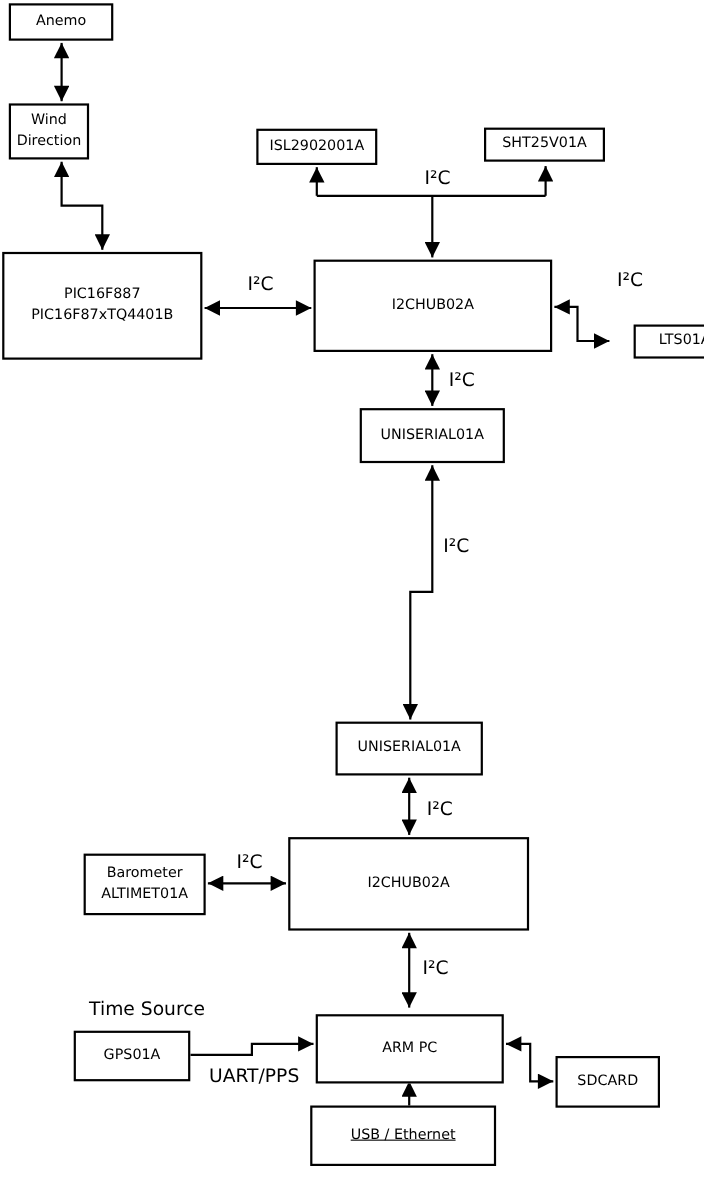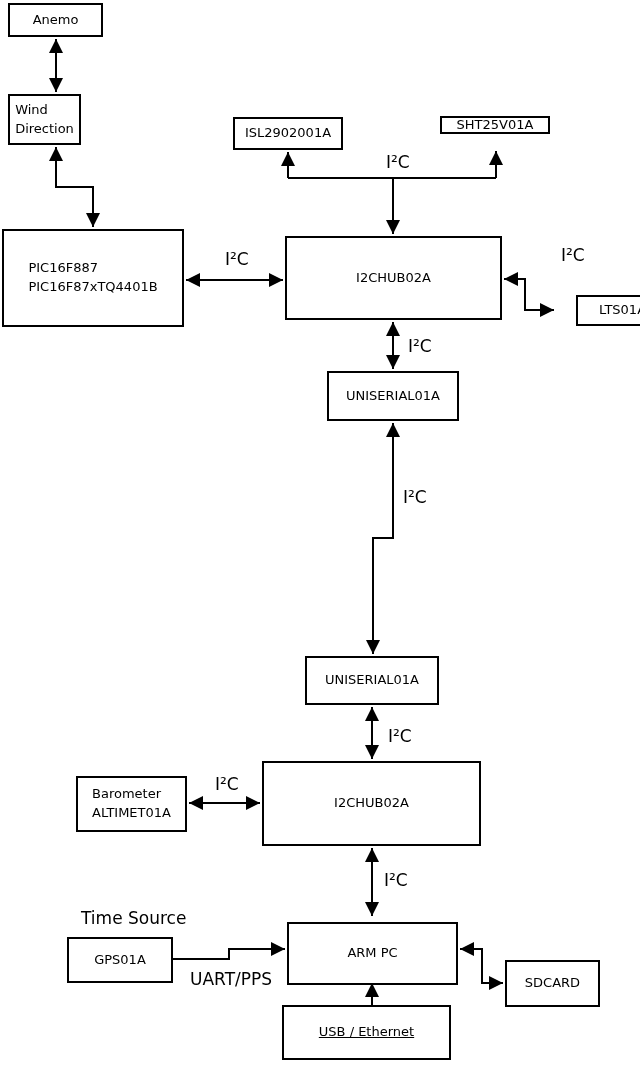--- a/index.html
+++ b/index.html
@@ -25,36 +25,37 @@
     pointer-events: none;
   }
   .node {
     position: absolute;
     box-sizing: border-box;
     border: 2px solid #000000;
     background: #ffffff;
     display: flex;
     align-items: center;
     justify-content: center;
+    text-align: center;
     font-size: 13px;
     line-height: 1.45;
     white-space: pre-line;
   }
   .edge-label {
     position: absolute;
     font-size: 17px;
     line-height: 1.2;
     white-space: nowrap;
   }
   
   .n-anemo   { left:   8px; top:    3px; width:  95px; height: 34px; }
   .n-wind    { left:   8px; top:   94px; width:  73px; height: 51px; }
   .n-pic     { left:   2px; top:  229px; width: 182px; height: 98px; }
   .n-isl     { left: 233px; top:  117px; width: 110px; height: 33px; }
-  .n-sht     { left: 440px; top:  116px; width: 110px; height: 18px; }
+  .n-sht     { left: 440px; top:  116px; width: 110px; height: 31px; }
   .n-hub1    { left: 285px; top:  236px; width: 217px; height: 84px; }
   .n-lts     { left: 576px; top:  295px; width:  93px; height: 31px; }
   .n-uni1    { left: 327px; top:  371px; width: 132px; height: 50px; }
   .n-uni2    { left: 305px; top:  656px; width: 134px; height: 49px; }
   .n-hub2    { left: 262px; top:  761px; width: 219px; height: 85px; }
   .n-baro    { left:  76px; top:  776px; width: 111px; height: 56px; }
   .n-gps     { left:  67px; top:  937px; width: 106px; height: 46px; }
   .n-armpc   { left: 287px; top:  922px; width: 171px; height: 63px; }
   .n-sdcard  { left: 505px; top:  960px; width: 95px; height: 47px; }
   .n-usb     { left: 282px; top: 1005px; width: 169px; height: 55px; text-decoration: underline; }

